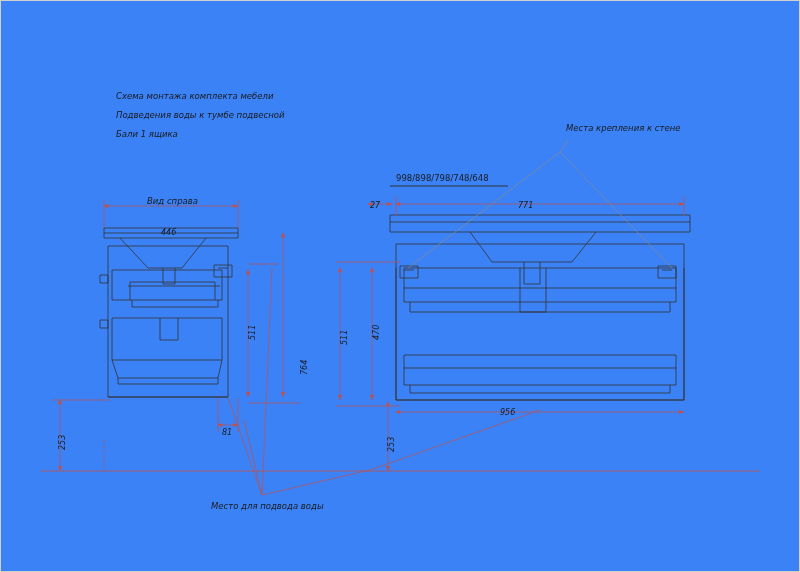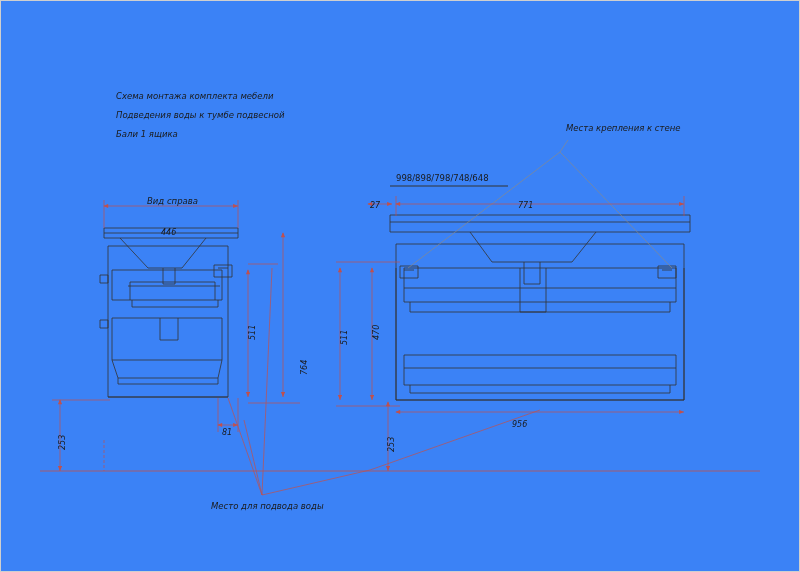--- a/index.html
+++ b/index.html
@@ -167,16 +167,16 @@
   <div class="lbl t8" style="left:161px;top:207px;margin-top:21px;">446</div>
   <div class="lbl t8 vert" style="left:248px;top:340px;transform:rotate(-90deg);">511</div>
   <div class="lbl t8 vert" style="left:300px;top:375px;transform:rotate(-90deg);">764</div>
   <div class="lbl t8 vert" style="left:58px;top:450px;transform:rotate(-90deg);">253</div>
   <div class="lbl t8" style="left:222px;top:428px;">81</div>
 
   <div class="lbl t8" style="left:370px;top:201px;">27</div>
   <div class="lbl t8" style="left:518px;top:201px;">771</div>
   <div class="lbl t8 vert" style="left:340px;top:345px;transform:rotate(-90deg);">511</div>
   <div class="lbl t8 vert" style="left:372px;top:340px;transform:rotate(-90deg);">470</div>
-  <div class="lbl t8" style="left:512px;top:408px;margin-top:12px;">956</div>
+  <div class="lbl t8" style="left:500px;top:408px;">956</div>
   <div class="lbl t8 vert" style="left:387px;top:452px;transform:rotate(-90deg);">253</div>
 
 </div>
 
 </body></html>

